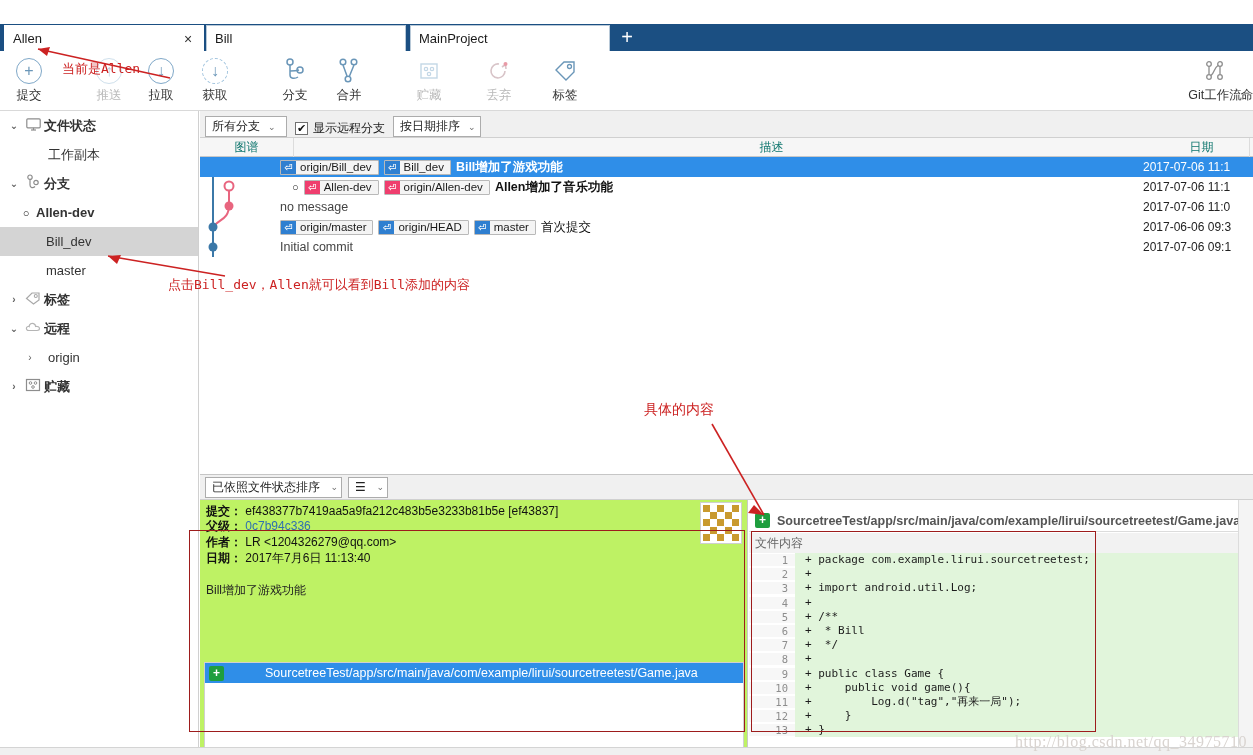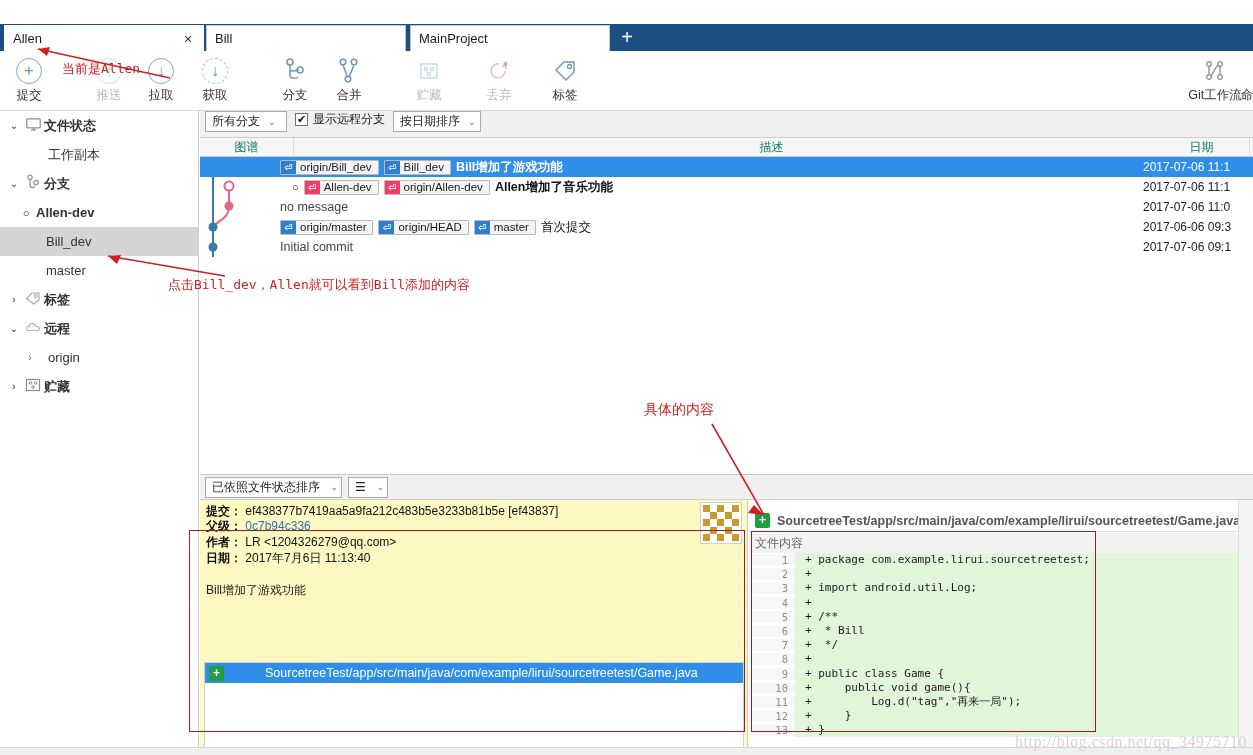--- a/index.html
+++ b/index.html
@@ -97,21 +97,21 @@
   .sb-icon {
     width: 22px; flex: 0 0 22px; text-align: center; color: #8d8d8d; font-size: 13px;
   }
   .sb-text { white-space: nowrap; }
   .sb-bullet { width: 20px; flex: 0 0 20px; text-align: center; font-size: 11px; color: #111; font-weight: bold; }
 
   
   .filterbar {
     position: absolute; left: 200px; top: 111px; width: 1053px; height: 27px;
     background: #f0f0f0; border-bottom: 1px solid #d0d0d0;
-    display: flex; align-items: flex-start; padding-left: 5px; gap: 8px;
+    display: flex; align-items: flex-end; padding-left: 5px; gap: 8px;
   }
   .combo {
     height: 21px; background: #ffffff; border: 1px solid #acacac;
     display: flex; align-items: center; padding: 0 3px 0 6px;
     font-size: 12px; color: #222; cursor: pointer;
   }
   .combo .caret { margin-left: 8px; color: #6f6f6f; font-size: 9px; }
   .chk-wrap { display: flex; align-items: center; gap: 5px; font-size: 12px; cursor: pointer; }
   .chkbox {
     width: 13px; height: 13px; border: 1px solid #707070; background: #fff;
@@ -167,21 +167,21 @@
   
   .detail-toolbar {
     position: absolute; left: 200px; top: 474px; width: 1053px; height: 26px;
     background: #f0f0f0; border-top: 1px solid #c6c6c6; border-bottom: 1px solid #d0d0d0;
     display: flex; align-items: center; padding-left: 5px; gap: 6px;
   }
 
   
   .detail-pane {
     position: absolute; left: 200px; top: 500px; width: 548px; height: 255px;
-    background: #fef9c3; border-right: 1px solid #c9c9c9;
+    background: #bef264; border-right: 1px solid #c9c9c9;
   }
   .detail-head {
     position: absolute; left: 0; top: 0; width: 548px; height: 60px;
     padding: 4px 6px 0 6px; font-size: 12px; line-height: 15px;
   }
   .dh-line { white-space: nowrap; }
   .dh-label { color: #111; font-weight: bold; }
   .dh-val { color: #111; }
   .dh-val.link { color: #2f6fb0; }
   .avatar {

